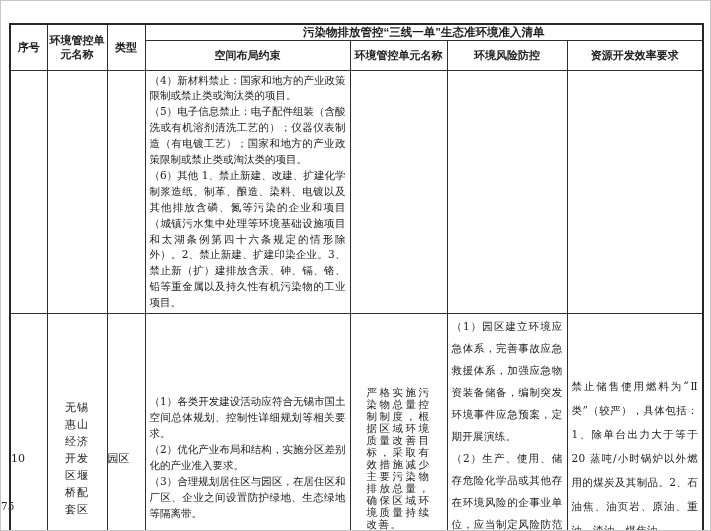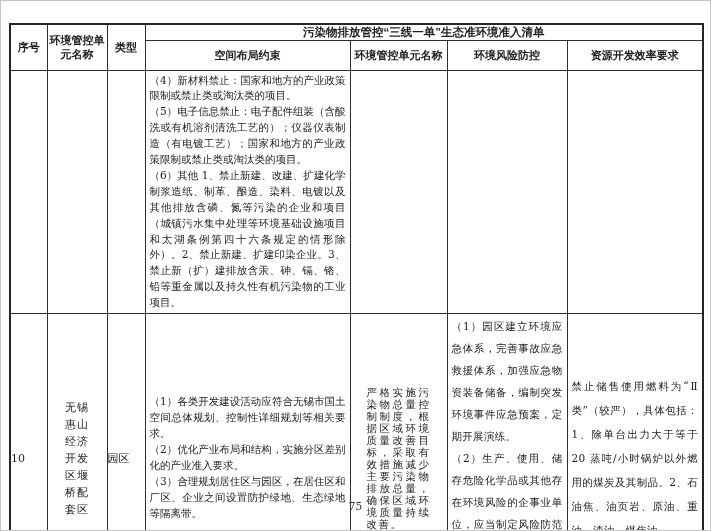--- a/index.html
+++ b/index.html
@@ -31,21 +31,21 @@
   .c-name{text-align:center;font-size:11px;letter-spacing:1px;padding:0 12px;line-height:17px;}
   .c-text{
     font-size:10.5px;line-height:15.9px;padding:2px 4px;
     text-align:justify;white-space:pre-line;
   }
   .v-top{vertical-align:top;margin-left:38px;}
   .c-poll{letter-spacing:1.5px;padding:2px 16px;line-height:12px;}
   .c-risk{vertical-align:top;line-height:22px;letter-spacing:0.3px;padding:1px 4px;}
   .c-res{letter-spacing:0.3px;line-height:24px;}
   .pageno{
-    position:absolute;left:0;right:0;top:499px;text-align:center;
+    position:absolute;left:0;right:0;top:499px;text-align:left;
     font-size:10.5px;color:#333333;
   }
 </style>
 </head>
 <body>
 
 <div class="page">
 
   <table class="doc">
     <colgroup>

